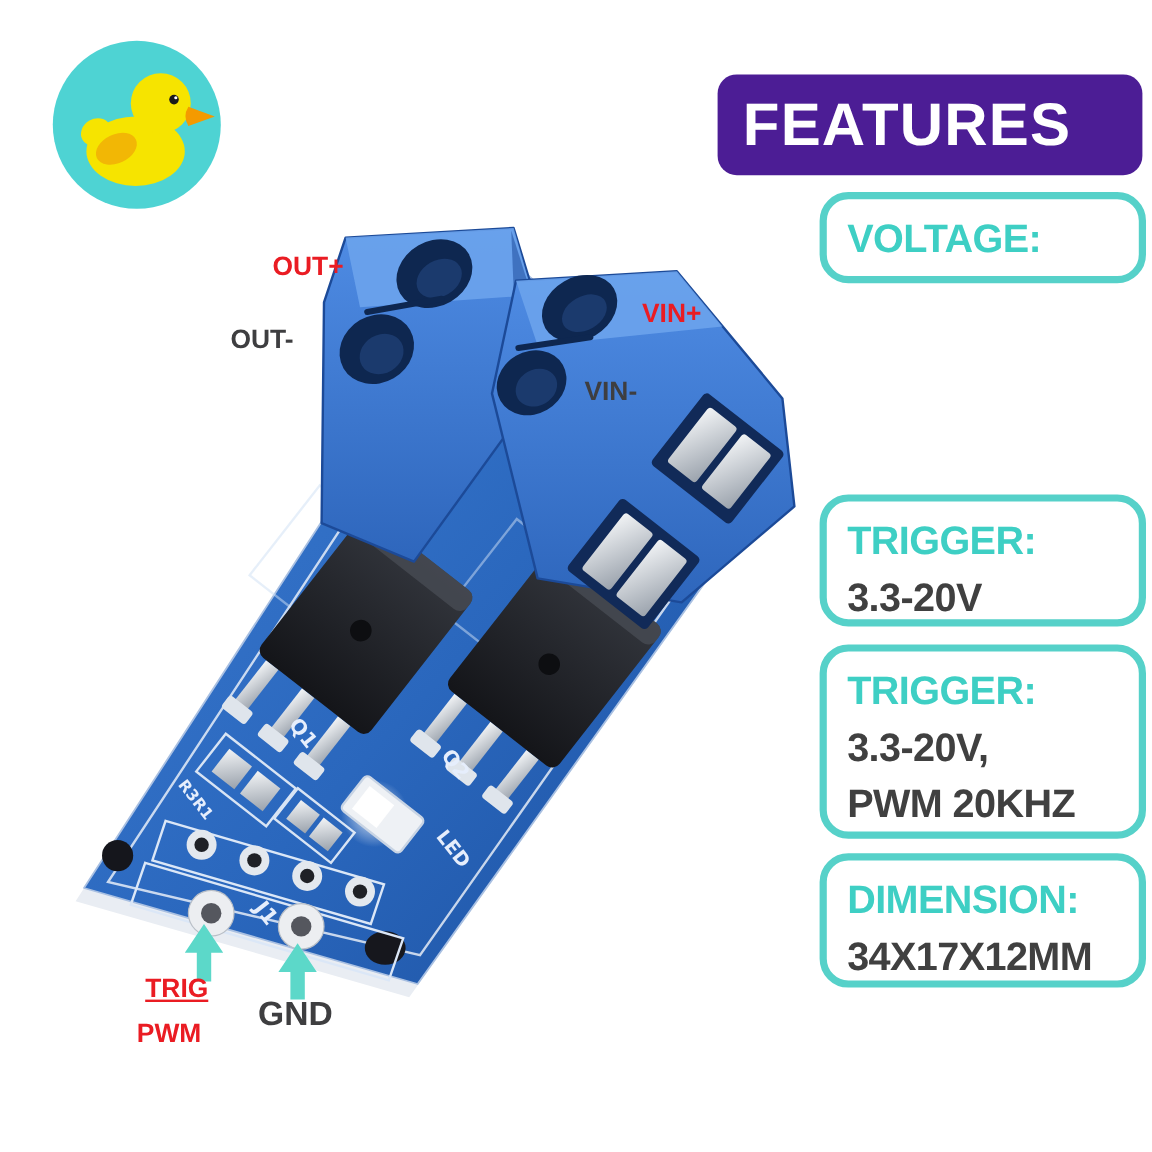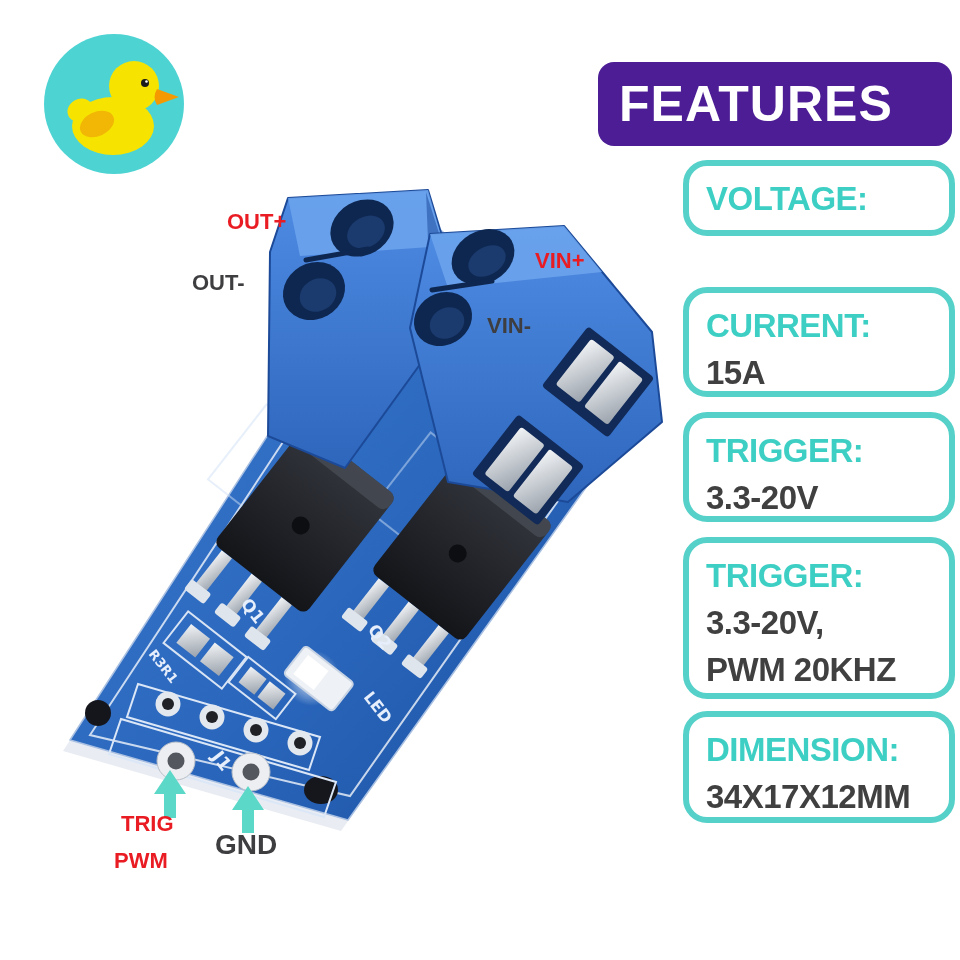--- a/index.html
+++ b/index.html
@@ -9,21 +9,21 @@
   svg.art{position:absolute;left:0;top:0;width:960px;height:960px;}
 
   
   .pin-label{position:absolute;font-weight:bold;font-size:22px;letter-spacing:0;line-height:1;white-space:nowrap;}
   .pin-red{color:#ea1c23;}
   .pin-dark{color:#3e3e40;}
   .lbl-out-plus {left:227px;top:211px;}
   .lbl-out-minus{left:192px;top:272px;}
   .lbl-vin-plus {left:511px;top:250px;margin-left:24px;}
   .lbl-vin-minus{left:487px;top:315px;}
-  .lbl-trig{left:121px;top:813px;}
+  .lbl-trig{left:121px;top:813px;text-decoration:underline;}
   .lbl-pwm {left:114px;top:850px;}
   .lbl-gnd {left:215px;top:831px;font-size:28px;}
 
   
   .features-header{position:absolute;left:598px;top:62px;width:354px;height:84px;
     background:#4c1d95;border-radius:16px;color:#ffffff;font-weight:bold;font-size:50px;
     line-height:84px;padding-left:21px;box-sizing:border-box;letter-spacing:1px;}
   .fbox{position:absolute;left:683px;width:272px;box-sizing:border-box;background:#ffffff;
     border:6px solid #56d1c9;border-radius:24px;padding:9px 6px 0 17px;font-weight:bold;
     font-size:33px;line-height:47px;overflow:hidden;letter-spacing:-0.5px;}
@@ -213,24 +213,20 @@
   <div class="pin-label pin-red  lbl-pwm">PWM</div>
   <div class="pin-label pin-dark lbl-gnd">GND</div>
 
   <div class="features-header">FEATURES</div>
 
   <div class="fbox fbox1">
     <div class="lab">VOLTAGE:</div>
     <div class="val">5-36V</div>
   </div>
 
-  <div class="fbox fbox2">
-    <div class="lab">CURRENT:</div>
-    <div class="val">15A</div>
-  </div>
 
   <div class="fbox fbox3">
     <div class="lab">TRIGGER:</div>
     <div class="val">3.3-20V</div>
   </div>
 
   <div class="fbox fbox4">
     <div class="lab">TRIGGER:</div>
     <div class="val">3.3-20V,</div>
     <div class="val">PWM 20KHZ</div>

